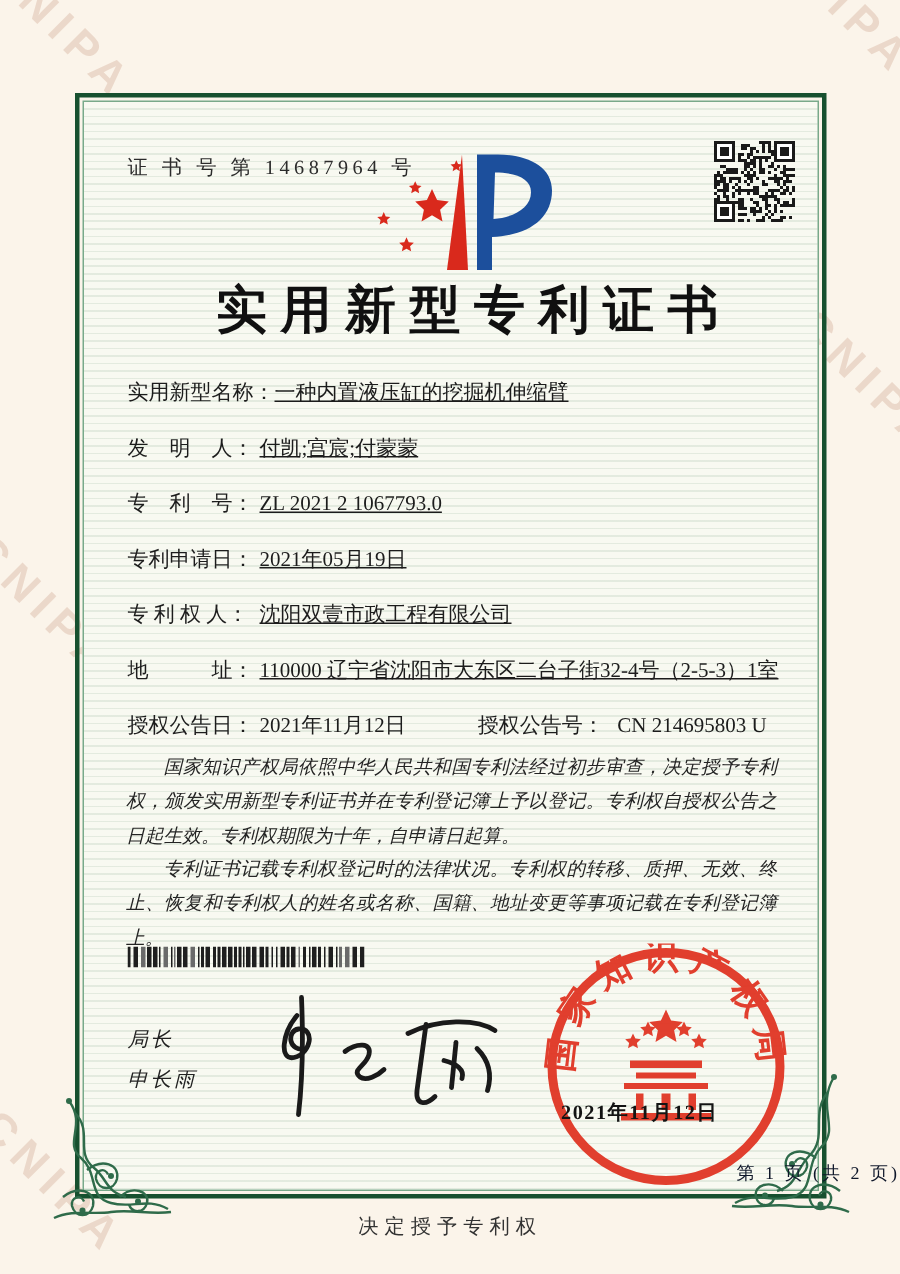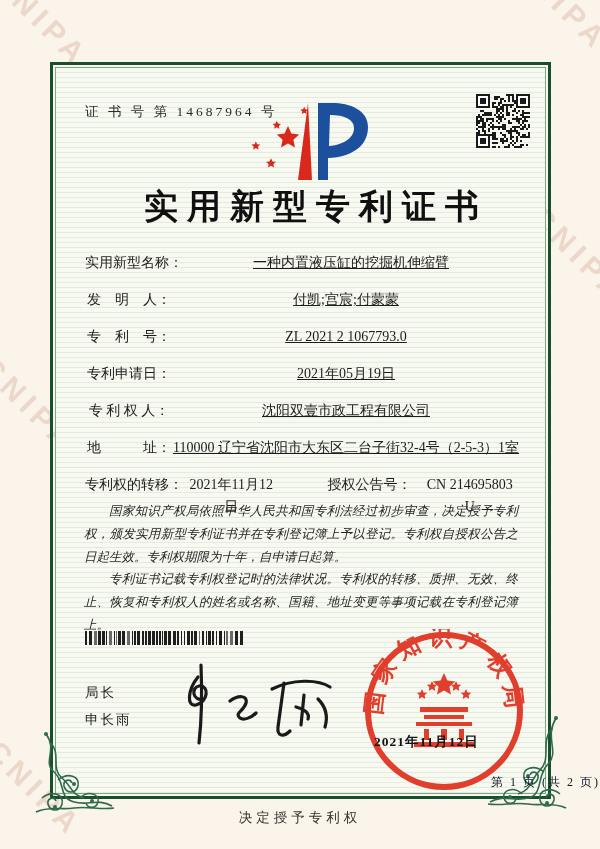--- a/index.html
+++ b/index.html
@@ -36,36 +36,36 @@
     position:absolute; left:85px; top:103px;
     font-size:13.5px; letter-spacing:3px; color:#2b2b2b;
   }
   .qr { position:absolute; left:474px; top:92px; width:58px; height:58px; }
   .logo { position:absolute; left:236px; top:98px; width:140px; height:88px; }
   .title {
     position:absolute; left:16px; top:184px; width:600px; text-align:center;
     font-size:34px; font-weight:bold; letter-spacing:9px; color:#101010;
   }
   
-  .fields { position:absolute; left:85px; top:252px; width:434px;text-align:center; }
+  .fields { position:absolute; left:85px; top:252px; width:434px; }
   .frow { display:flex; font-size:14px; line-height:22px; margin-bottom:15px; color:#1c1c1c; }
   .flabel { flex:0 0 88px; white-space:nowrap; }
   .fvalue { flex:1;text-decoration:underline; }
   .frow .pair2 { margin-left:48px; white-space:nowrap; }
   
   .paras { position:absolute; left:84px; top:500px; width:434px; }
   .paras p {
     font-size:12.5px; line-height:1.82; text-indent:2em;
     color:#242424; text-align:justify;font-style:italic;
   }
   
   .barcode { position:absolute; left:85px; top:631px; width:158px; height:14px; }
   
   .signoff { position:absolute; left:85px; top:684px; font-size:13.5px; color:#222; }
-  .signoff div { margin-bottom:9px; letter-spacing:2px; }
+  .signoff div { margin-bottom:9px; letter-spacing:2px;font-style:italic; }
   .signature { position:absolute; left:168px; top:655px; width:170px; height:95px; }
   
   .seal { position:absolute; left:362px; top:629px; width:164px; height:164px; opacity:0.92; }
   .seal-date {
     position:absolute; left:374px; top:733px; width:130px;
     font-size:13.5px; font-weight:bold; letter-spacing:1px; color:#141414;
   }
   
   .page-no {
     position:absolute; left:0; top:774px; width:600px; text-align:right;
@@ -438,21 +438,21 @@
   </div>
   <div class="frow">
     <span class="flabel">专 利 权 人：</span>
     <span class="fvalue">沈阳双壹市政工程有限公司</span>
   </div>
   <div class="frow">
     <span class="flabel">地　　　址：</span>
     <span class="fvalue">110000 辽宁省沈阳市大东区二台子街32-4号（2-5-3）1室</span>
   </div>
   <div class="frow">
-    <span class="flabel">专利权的转移：</span>
+    <span class="flabel">授权公告日：</span>
     <span>2021年11月12日</span>
     <span class="pair2">授权公告号：</span>
     <span style="margin-left:9px;">CN 214695803 U</span>
   </div>
 </div>
 
 <div class="paras">
   <p>国家知识产权局依照中华人民共和国专利法经过初步审查，决定授予专利权，颁发实用新型专利证书并在专利登记簿上予以登记。专利权自授权公告之日起生效。专利权期限为十年，自申请日起算。</p>
   <p>专利证书记载专利权登记时的法律状况。专利权的转移、质押、无效、终止、恢复和专利权人的姓名或名称、国籍、地址变更等事项记载在专利登记簿上。</p>
 </div>

